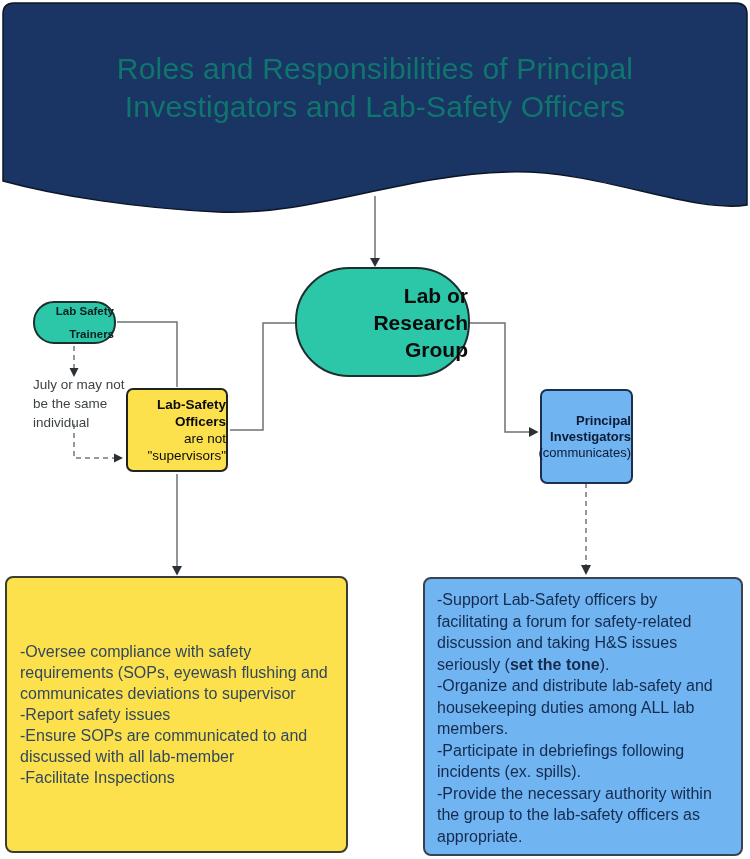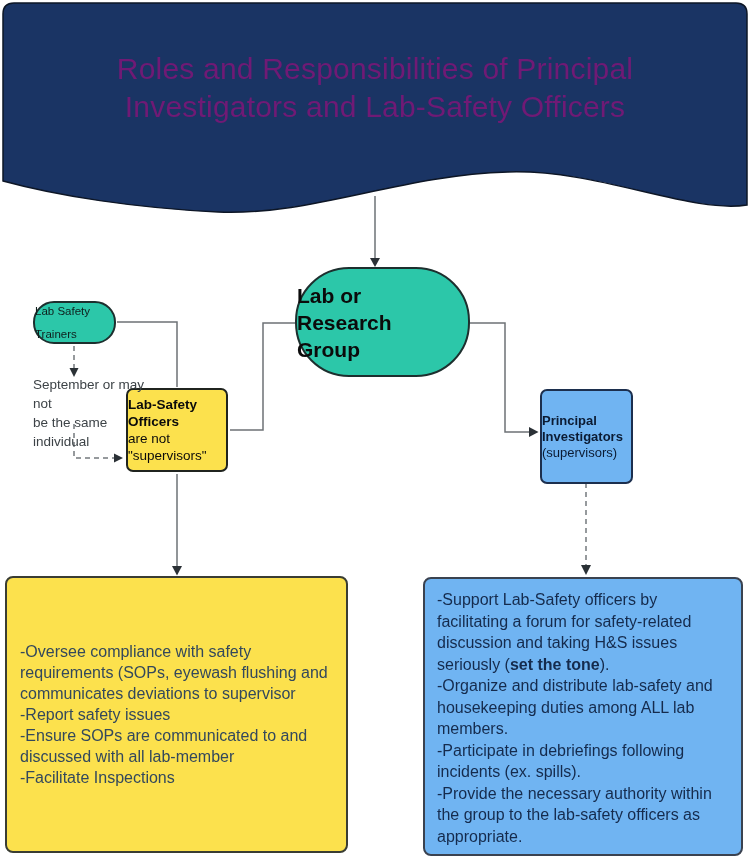--- a/index.html
+++ b/index.html
@@ -3,37 +3,37 @@
 <meta charset="utf-8">
 <style>
   html,body{margin:0;padding:0;background:#ffffff;}
   body{font-family:"Liberation Sans", sans-serif;}
   #canvas{position:relative;width:750px;height:859px;background:#fff;overflow:hidden;}
   svg.layer{position:absolute;left:0;top:0;width:750px;height:859px;}
 
   
   .header-title{
     position:absolute;left:0;top:50px;width:750px;
-    text-align:center;color:#701a75;font-size:30px;font-weight:500;
+    text-align:center;color:#0f766e;font-size:30px;font-weight:500;
     line-height:38px;letter-spacing:.2px;z-index:3;
   }
 
   
   .node{position:absolute;box-sizing:border-box;display:flex;flex-direction:column;
-        align-items:flex-start;justify-content:center;text-align:center;z-index:2;}
+        align-items:flex-end;justify-content:center;text-align:center;z-index:2;}
 
   .ellipse-big{
     left:295px;top:267px;width:175px;height:110px;
     background:var(--teal,#2CC7A9);border:2.5px solid #1d2f2e;border-radius:54px;
     font-weight:700;font-size:21px;line-height:27px;color:#0b0b0b;
   }
   .ellipse-small{
     left:33px;top:301px;width:83px;height:43px;
     background:var(--teal,#2CC7A9);border:2px solid #1d2f2e;border-radius:21px;
-    font-weight:400;font-size:11.5px;line-height:14px;color:#0f1f1d;gap:9px;
+    font-weight:700;font-size:11.5px;line-height:14px;color:#0f1f1d;gap:9px;
   }
   .officers-box{
     left:126px;top:388px;width:102px;height:84px;
     background:var(--yellow,#FCE14D);border:2px solid #20241f;border-radius:7px;
     font-size:13.5px;line-height:17px;color:#0b0b0b;
   }
   .pi-box{
     left:540px;top:389px;width:93px;height:95px;
     background:var(--blue,#70B4F2);border:2px solid #1c2f4e;border-radius:7px;
     font-size:13px;line-height:16px;color:#0b1b33;
@@ -124,25 +124,25 @@
   <div class="node officers-box">
     <div class="bold-line">Lab-Safety</div>
     <div class="bold-line">Officers</div>
     <div>are not</div>
     <div>"supervisors"</div>
   </div>
 
   <div class="node pi-box">
     <div class="bold-line">Principal</div>
     <div class="bold-line">Investigators</div>
-    <div>(supervisors)</div>
+    <div>(communicates)</div>
   </div>
 
   <div class="may-text">
-    <div>September or may not</div>
+    <div>July or may not</div>
     <div>be the same</div>
     <div>individual</div>
   </div>
 
 
   <div class="node big-yellow">
     <span class="item">-Oversee compliance with safety requirements (SOPs, eyewash flushing and communicates deviations to supervisor</span>
     <span class="item">-Report safety issues</span>
     <span class="item">-Ensure SOPs are communicated to and discussed with all lab-member</span>
     <span class="item">-Facilitate Inspections</span>

